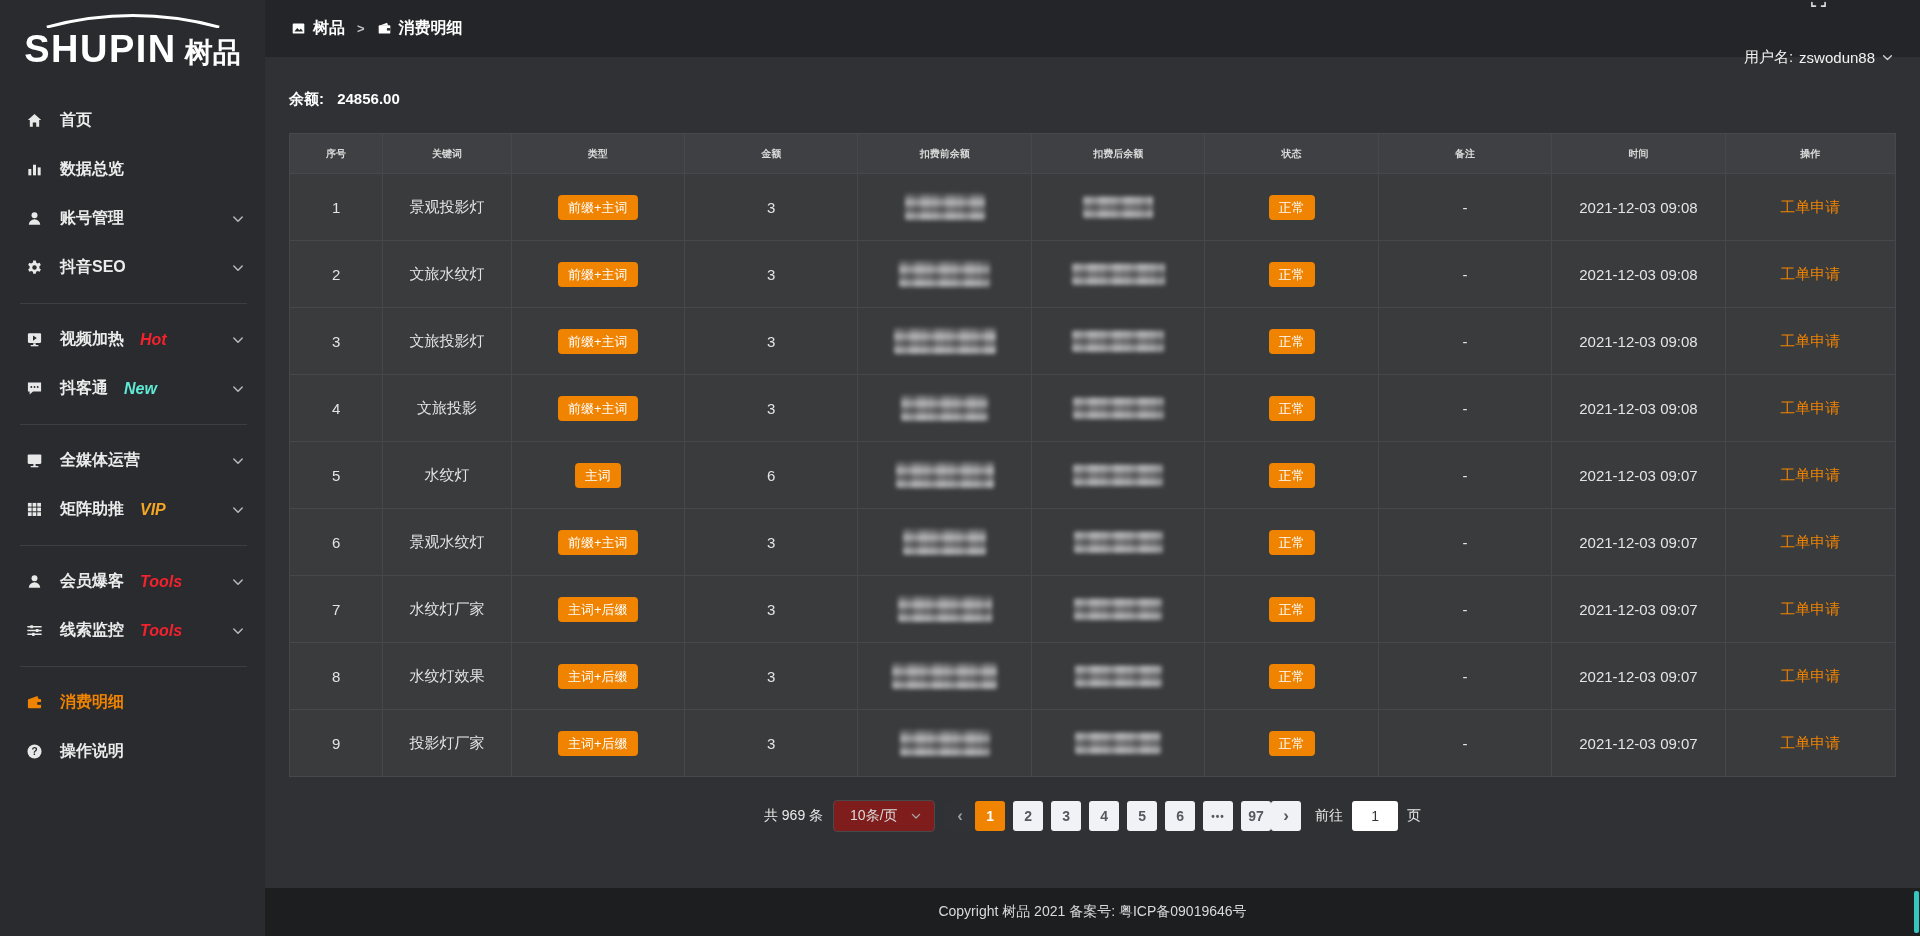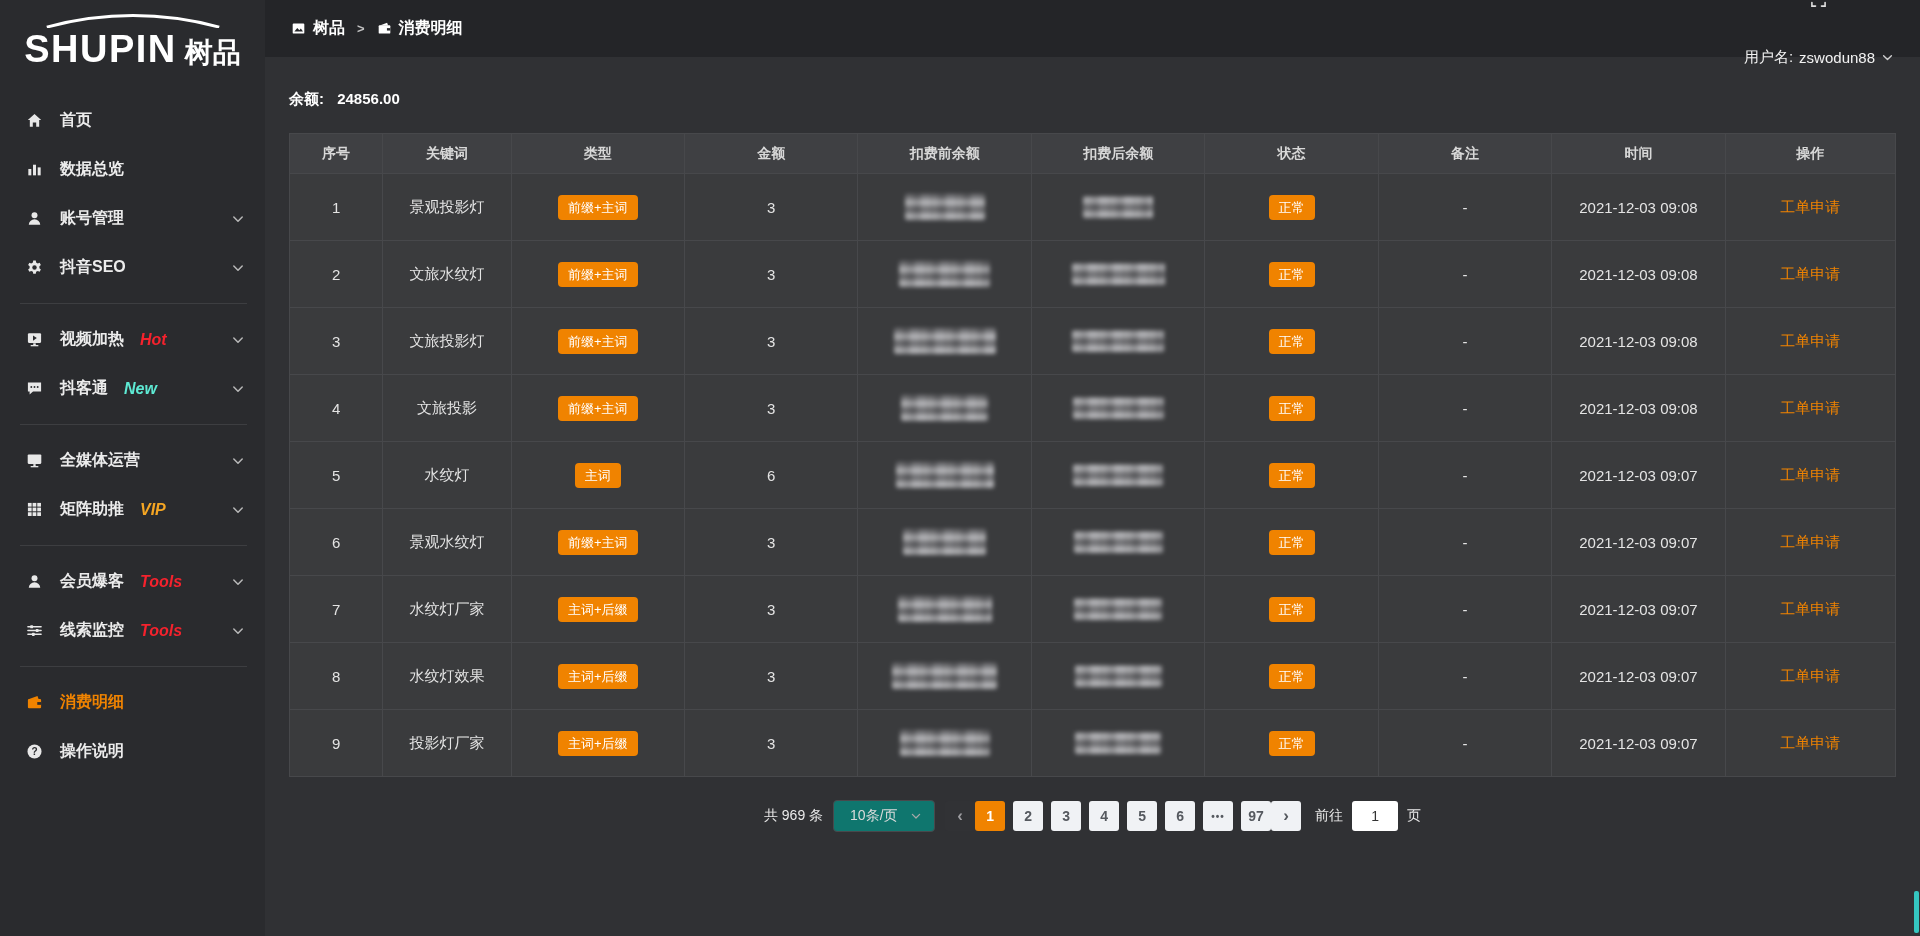--- a/index.html
+++ b/index.html
@@ -42,38 +42,38 @@
   .fs-btn svg { width:100%; height:100%; }
   .user { font-size:15px; color:#f2f2f2; display:flex; align-items:center; gap:6px; cursor:pointer; }
   .user .chev { width:13px; height:13px; color:#cfcfcf; display:inline-flex; }
   .user .chev svg { width:100%; height:100%; }
 
   .content { flex:1; padding:33px 24px 0; overflow:hidden; }
   .balance { font-size:15px; font-weight:bold; color:#fff; }
   .balance .lbl { margin-right:9px; }
 
   table.data { width:100%; border-collapse:collapse; margin-top:24px; background:#3a3b3d; table-layout:fixed; }
-  table.data th { height:40px; background:#3f4043; color:#d8d8d8; font-weight:600; font-size:14px;
+  table.data th { height:40px; background:#3f4043; color:#d8d8d8; font-weight:600; font-size:10px;
     border:1px solid #47484b; }
   table.data td { height:67px; text-align:center; color:#e4e4e4; font-size:15px; border:1px solid #47484b; }
   .badge { display:inline-block; background:#f08300; color:#fff; font-size:13px; line-height:1;
     padding:6px 10px; border-radius:4px; }
   .redact { display:inline-block; height:26px; border-radius:2px; vertical-align:middle; opacity:.8;
     filter: blur(2px);
     background:
       repeating-linear-gradient(90deg,#a7a7ab 0 8px,#8a8a8f 8px 16px,#b7b7bc 16px 25px),
       repeating-linear-gradient(0deg, rgba(255,255,255,.28) 0 7px, rgba(0,0,0,.28) 7px 14px);
     background-blend-mode: overlay; }
   .action-link { color:#f08300; cursor:pointer; font-size:15px; }
 
   
   .pager { display:flex; align-items:center; justify-content:center; gap:0; margin-top:23px;
     font-size:14px; color:#eaeaea; }
   .pager .total { margin-right:10px; font-size:14px; }
-  .size-select { background:#0f766e; border:1px solid #48494c; border-radius:4px; height:32px;
+  .size-select { background:#7f1d1d; border:1px solid #48494c; border-radius:4px; height:32px;
     padding:0 10px 0 16px; display:flex; align-items:center; gap:12px; color:#dcdcdc;
     cursor:pointer; min-width:102px; margin-right:10px; }
   .size-select .chev { width:12px; height:12px; color:#a8a8a8; display:inline-flex; }
   .size-select .chev svg { width:100%; height:100%; }
   .pbtn { min-width:30px; height:30px; border-radius:3px; background:#f0f2f5; color:#55595f;
     display:flex; align-items:center; justify-content:center; cursor:pointer; font-weight:bold;
     font-size:14px; padding:0 5px; }
   .pbtn.prev { background:#313235; color:#9c9ca0; font-size:17px; }
   .pbtn.next { font-size:17px; }
   .pbtn.active { background:#f08300; color:#fff; }
@@ -478,16 +478,19 @@
           </span>
         <span class="pbtn next">›</span>
         <span class="goto">
           <span>前往</span>
           <input value="1" style="">
           <span>页</span>
         </span>
       </div>
     </section>
 
+    <footer class="footer">
+      <span>Copyright 树品 2021 备案号: 粤ICP备09019646号</span>
+    </footer>
   </div>
 </div>
 
 <div class="scroll-thumb"></div>
 
 </body></html>

